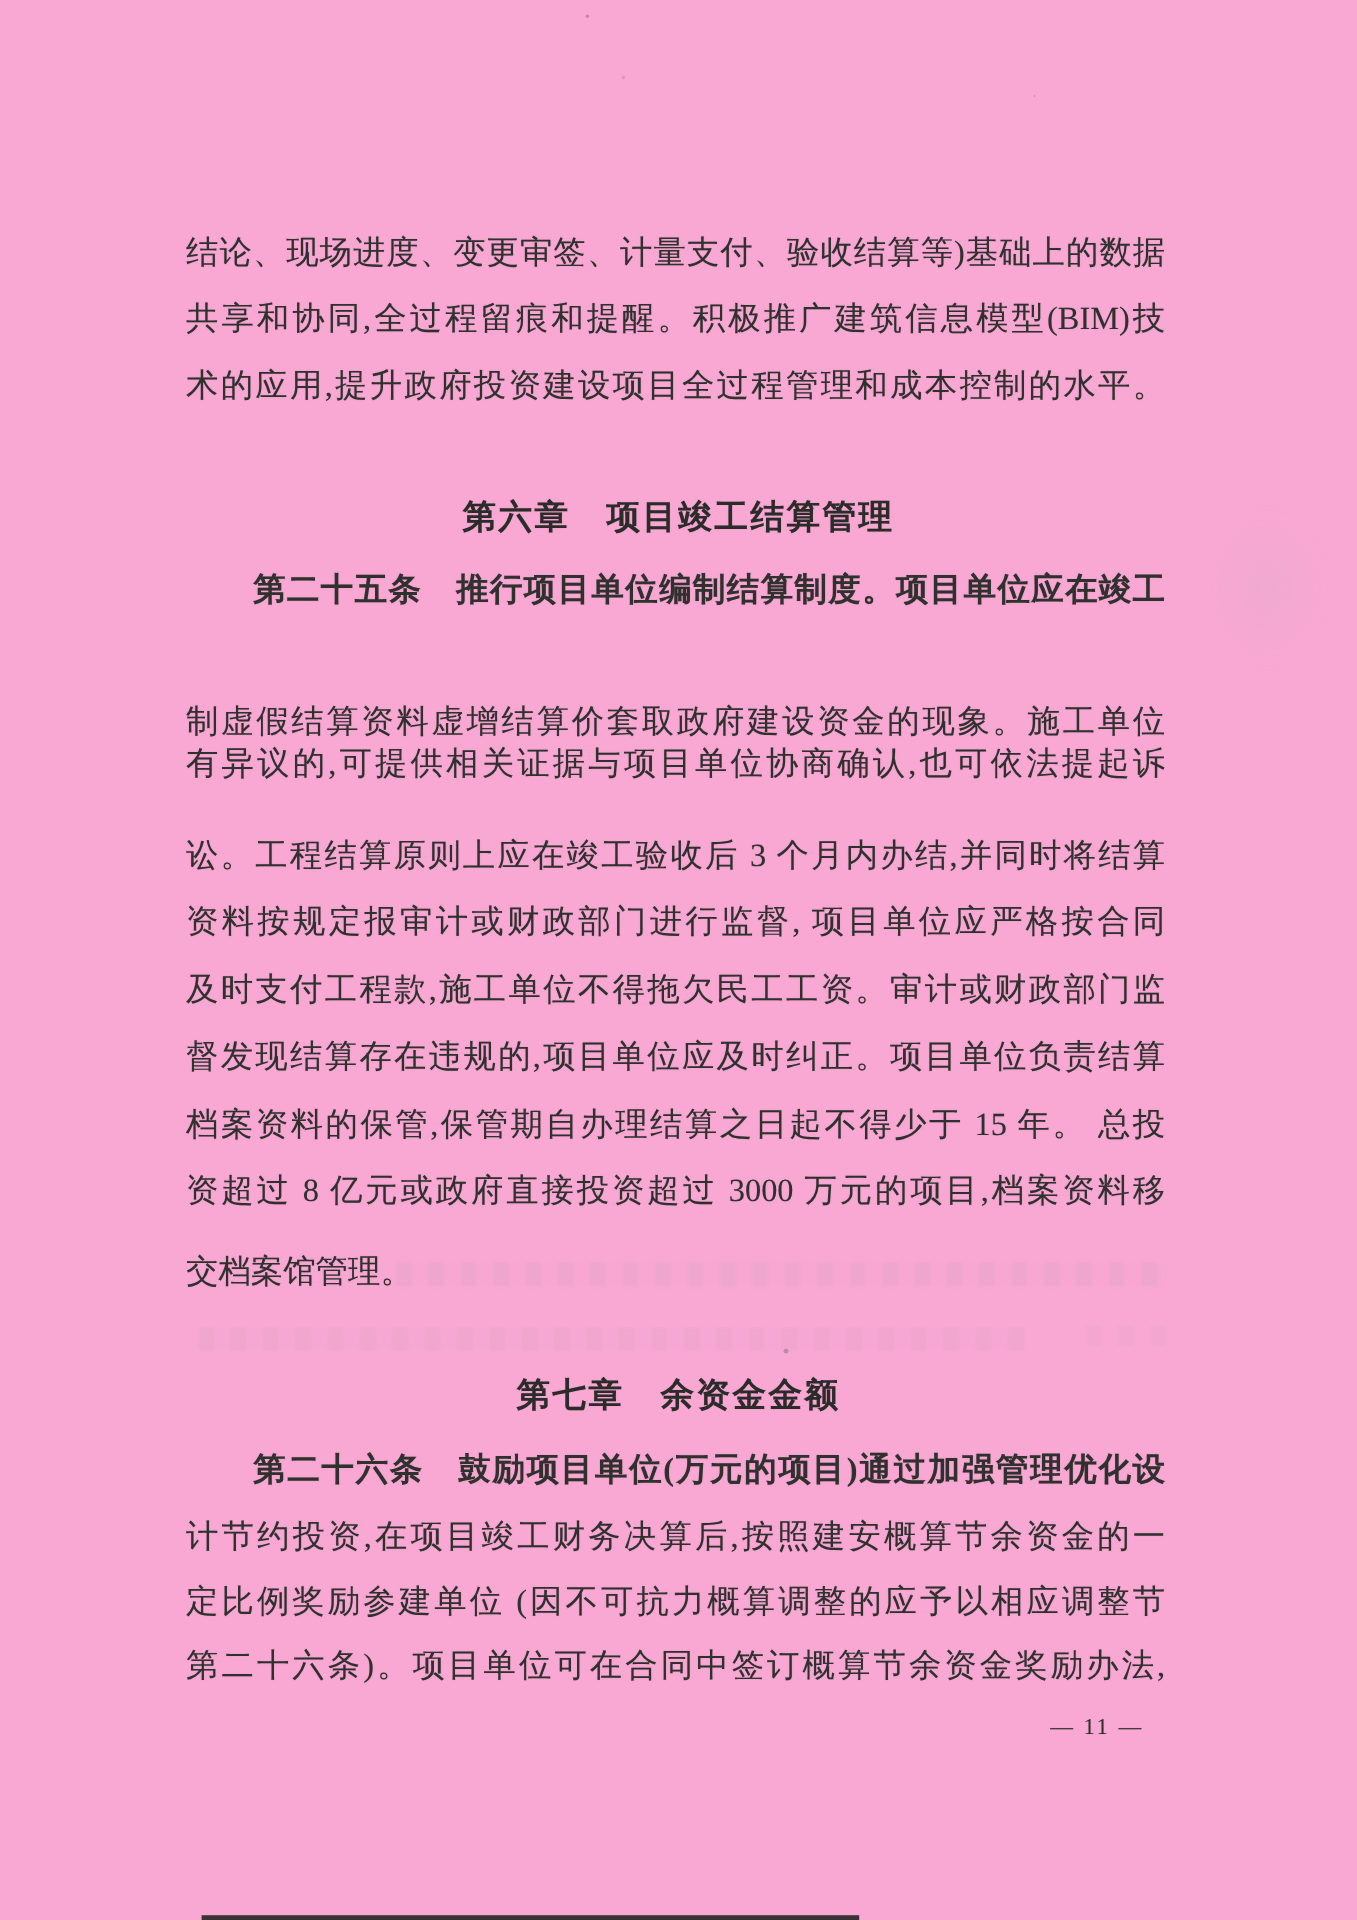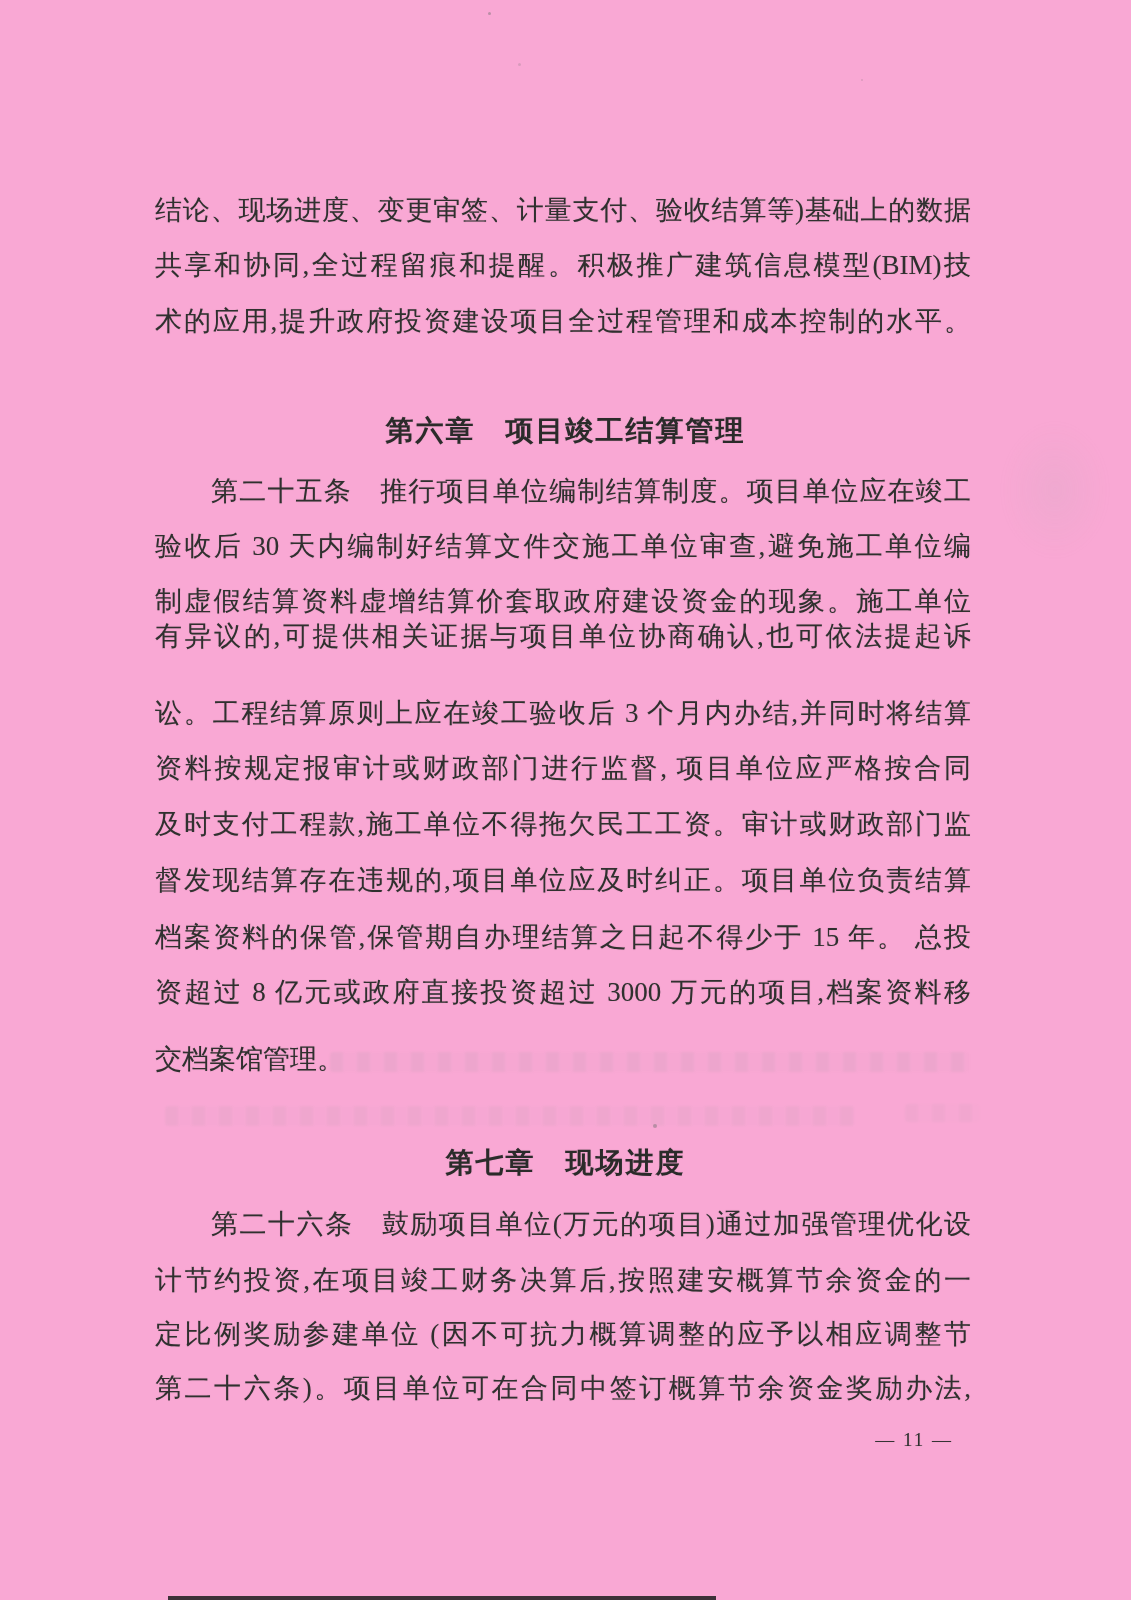--- a/index.html
+++ b/index.html
@@ -27,20 +27,21 @@
     white-space: nowrap;
   }
   .just {
     white-space: normal;
     text-align: justify;
     text-align-last: justify;
     text-justify: inter-character;
   }
   .indent {
     text-indent: 56px;
+    font-weight: bold;
   }
   .chapter {
     position: absolute;
     left: 0;
     width: 1131px;
     margin: 0;
     text-align: center;
     font-family: "Liberation Sans", "DejaVu Sans", sans-serif;
     font-weight: 700;
     font-size: 28px;
@@ -88,32 +89,31 @@
 
 <div class="page">
 
   <div class="line just" style="top:193px">结论、现场进度、变更审签、计量支付、验收结算等)基础上的数据</div>
   <div class="line just" style="top:248px">共享和协同,全过程留痕和提醒。积极推广建筑信息模型(BIM)技</div>
   <div class="line just" style="top:304px">术的应用,提升政府投资建设项目全过程管理和成本控制的水平。</div>
 
   <h2 class="chapter" style="top:414px">第六章　项目竣工结算管理</h2>
 
   <div class="line just indent" style="top:474px">第二十五条　推行项目单位编制结算制度。项目单位应在竣工</div>
-  <div class="line just" style="top:529px">验收后 30 天内编制好结算文件交施工单位审查,避免施工单位编</div>
   <div class="line just" style="top:584px">制虚假结算资料虚增结算价套取政府建设资金的现象。施工单位</div>
   <div class="line just" style="top:619px">有异议的,可提供相关证据与项目单位协商确认,也可依法提起诉</div>
   <div class="line just" style="top:696px">讼。工程结算原则上应在竣工验收后 3 个月内办结,并同时将结算</div>
   <div class="line just" style="top:751px">资料按规定报审计或财政部门进行监督, 项目单位应严格按合同</div>
   <div class="line just" style="top:807px">及时支付工程款,施工单位不得拖欠民工工资。审计或财政部门监</div>
   <div class="line just" style="top:863px">督发现结算存在违规的,项目单位应及时纠正。项目单位负责结算</div>
   <div class="line just" style="top:920px">档案资料的保管,保管期自办理结算之日起不得少于 15 年。 总投</div>
   <div class="line just" style="top:975px">资超过 8 亿元或政府直接投资超过 3000 万元的项目,档案资料移</div>
   <div class="line" style="top:1042px">交档案馆管理。</div>
 
-  <h2 class="chapter" style="top:1146px">第七章　现场进度</h2>
+  <h2 class="chapter" style="top:1146px">第七章　余资金金额</h2>
 
   <div class="line just indent" style="top:1207px">第二十六条　鼓励项目单位(万元的项目)通过加强管理优化设</div>
   <div class="line just" style="top:1263px">计节约投资,在项目竣工财务决算后,按照建安概算节余资金的一</div>
   <div class="line just" style="top:1317px">定比例奖励参建单位 (因不可抗力概算调整的应予以相应调整节</div>
   <div class="line just" style="top:1371px">第二十六条)。项目单位可在合同中签订概算节余资金奖励办法,</div>
 
   <div class="page-number">— 11 —</div>
 
   <div class="smudge" style="top:1052px; left:330px; width:640px; height:20px;"></div>
   <div class="smudge" style="top:1106px; left:165px; width:690px; height:20px; opacity:0.85;"></div>

